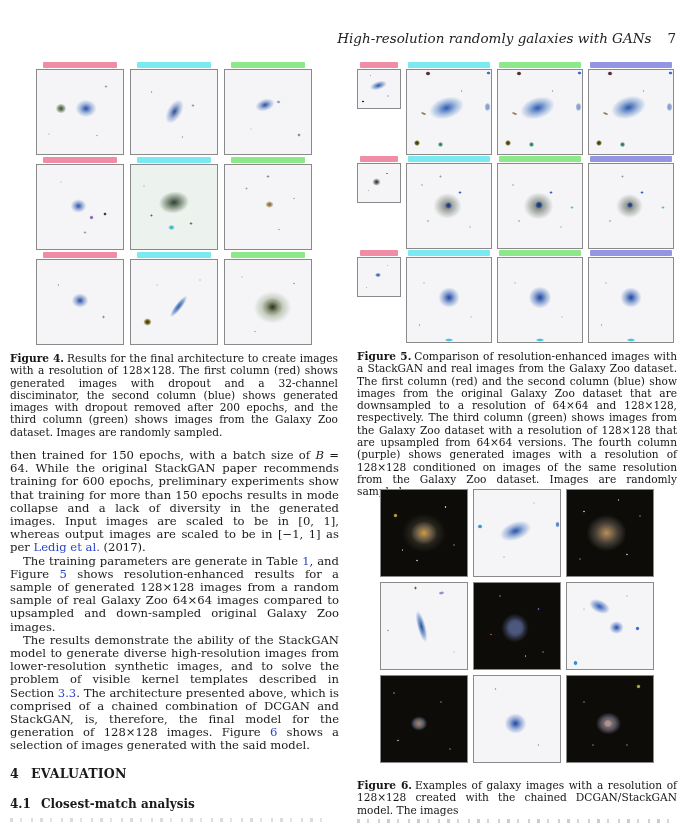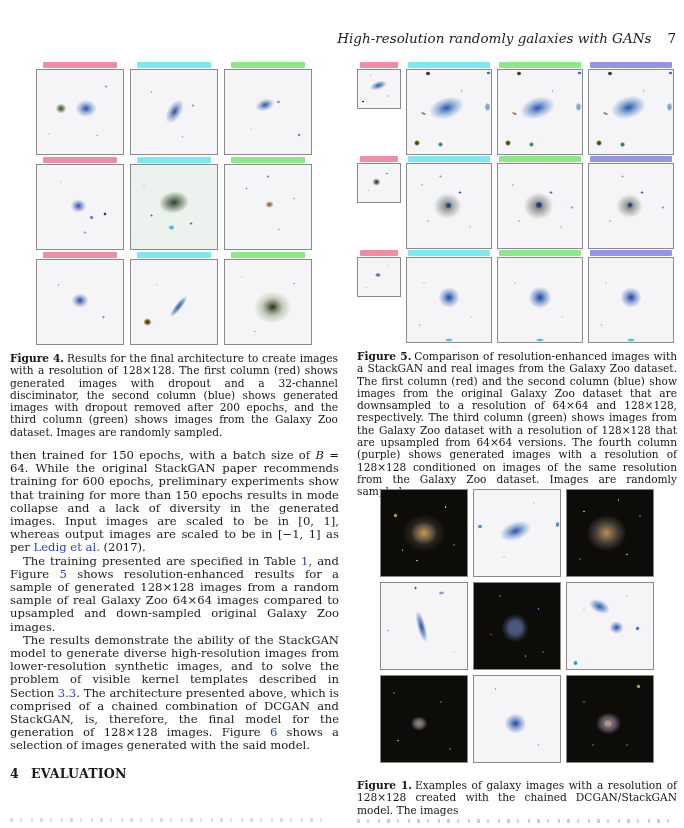--- a/index.html
+++ b/index.html
@@ -144,27 +144,30 @@
             <div class="blob" style="left: 78.5%; top: 26.5%; width: 3%; height: 3%; background: radial-gradient(closest-side, rgb(154, 162, 176) 0%, rgb(154, 162, 176) 45%, transparent 88%);"></div>
             <div class="blob" style="left: 33.5%; top: 83.5%; width: 3%; height: 3%; background: radial-gradient(closest-side, rgb(176, 180, 188) 0%, rgb(176, 180, 188) 45%, transparent 88%);"></div>
           </div>
         </div>
       </div>
     <p class="caption"><b>Figure 4.</b><span>Results for the final architecture to create images with a resolution of 128×128. The first column (red) shows generated images with dropout and a 32-channel disciminator, the second column (blue) shows generated images with dropout removed after 200 epochs, and the third column (green) shows images from the Galaxy Zoo dataset. Images are randomly sampled.</span></p>
   </section>
 
   <section class="bodytext" id="body-text">
       <p class="para"><span>then trained for 150 epochs, with a batch size of </span><span class="it">B</span><span> = 64. While the original StackGAN paper recommends training for 600 epochs, preliminary experiments show that training for more than 150 epochs results in mode collapse and a lack of diversity in the generated images. Input images are scaled to be in [0, 1], whereas output images are scaled to be in [−1, 1] as per </span><span class="link">Ledig et al.</span><span> (2017).</span></p>
-      <p class="para indent"><span>The training presented are specified in Table </span><span class="link">1</span><span>, and Figure </span><span class="link">5</span><span> shows resolution-enhanced results for a sample of generated 128×128 images from a random sample of real Galaxy Zoo 64×64 images compared to upsampled and down-sampled original Galaxy Zoo images.</span></p>
+      <p class="para indent"><span>The training parameters are generate in Table </span><span class="link">1</span><span>, and Figure </span><span class="link">5</span><span> shows resolution-enhanced results for a sample of generated 128×128 images from a random sample of real Galaxy Zoo 64×64 images compared to upsampled and down-sampled original Galaxy Zoo images.</span></p>
       <p class="para indent"><span>The results demonstrate the ability of the StackGAN model to generate diverse high-resolution images from lower-resolution synthetic images, and to solve the problem of visible kernel templates described in Section </span><span class="link">3.3</span><span>. The architecture presented above, which is comprised of a chained combination of DCGAN and StackGAN, is, therefore, the final model for the generation of 128×128 images. Figure </span><span class="link">6</span><span> shows a selection of images generated with the said model.</span></p>
     </section>
 
   <h2 class="sec-heading">
     <span class="num">4</span><span>EVALUATION</span>
   </h2>
+  <h3 class="subsec-heading">
+    <span class="num">4.1</span><span>Closest-match analysis</span>
+  </h3>
   <div class="clip-strip left-strip"></div>
 
   <section class="fig5">
     <div id="fig5-grid">
         <div class="f5row">
           <div class="unit" style="width: 44px;">
             <div class="bar" style="width: 85%; background: rgb(240, 140, 166);"></div>
             <div class="cell" style="width: 44px; height: 40px; background: rgb(245, 245, 248);">
               <div class="blob" style="left: 21%; top: 27%; width: 54%; height: 30%; background: radial-gradient(closest-side, rgb(44, 85, 172) 0%, rgb(158, 180, 216) 42%, transparent 76%); transform: rotate(-18deg);"></div>
               <div class="blob" style="left: 7.5%; top: 78.5%; width: 9%; height: 9%; background: radial-gradient(closest-side, rgb(16, 16, 8) 0%, rgb(48, 48, 42) 42%, transparent 76%);"></div>
@@ -365,17 +368,17 @@
           <div class="blob" style="left: 29%; top: 38%; width: 38%; height: 34%; background: radial-gradient(closest-side, rgb(154, 136, 152) 0%, rgb(92, 84, 96) 42%, transparent 76%);"></div>
           <div class="blob" style="left: 42%; top: 50%; width: 12%; height: 10%; background: radial-gradient(closest-side, rgb(176, 148, 132) 0%, rgb(176, 148, 132) 45%, transparent 88%);"></div>
           <div class="blob" style="left: 80%; top: 9%; width: 6%; height: 6%; background: radial-gradient(closest-side, rgb(178, 164, 56) 0%, rgb(178, 164, 56) 45%, transparent 88%);"></div>
           <div class="blob" style="left: 18.5%; top: 28.5%; width: 3%; height: 3%; background: radial-gradient(closest-side, rgb(184, 184, 184) 0%, rgb(184, 184, 184) 45%, transparent 88%);"></div>
           <div class="blob" style="left: 68.5%; top: 78.5%; width: 3%; height: 3%; background: radial-gradient(closest-side, rgb(192, 192, 192) 0%, rgb(192, 192, 192) 45%, transparent 88%);"></div>
           <div class="blob" style="left: 29%; top: 79%; width: 2%; height: 2%; background: radial-gradient(closest-side, rgb(168, 168, 168) 0%, rgb(168, 168, 168) 45%, transparent 88%);"></div>
         </div>
       </div>
   </section>
   <div class="fig6-caption">
-    <p class="caption" style="margin-top:0"><b>Figure 1.</b><span>Examples of galaxy images with a resolution of 128×128 created with the chained DCGAN/StackGAN model. The images</span></p>
+    <p class="caption" style="margin-top:0"><b>Figure 6.</b><span>Examples of galaxy images with a resolution of 128×128 created with the chained DCGAN/StackGAN model. The images</span></p>
     <div class="clip-strip"></div>
   </div>
 
 </div>
 
 </body></html>

